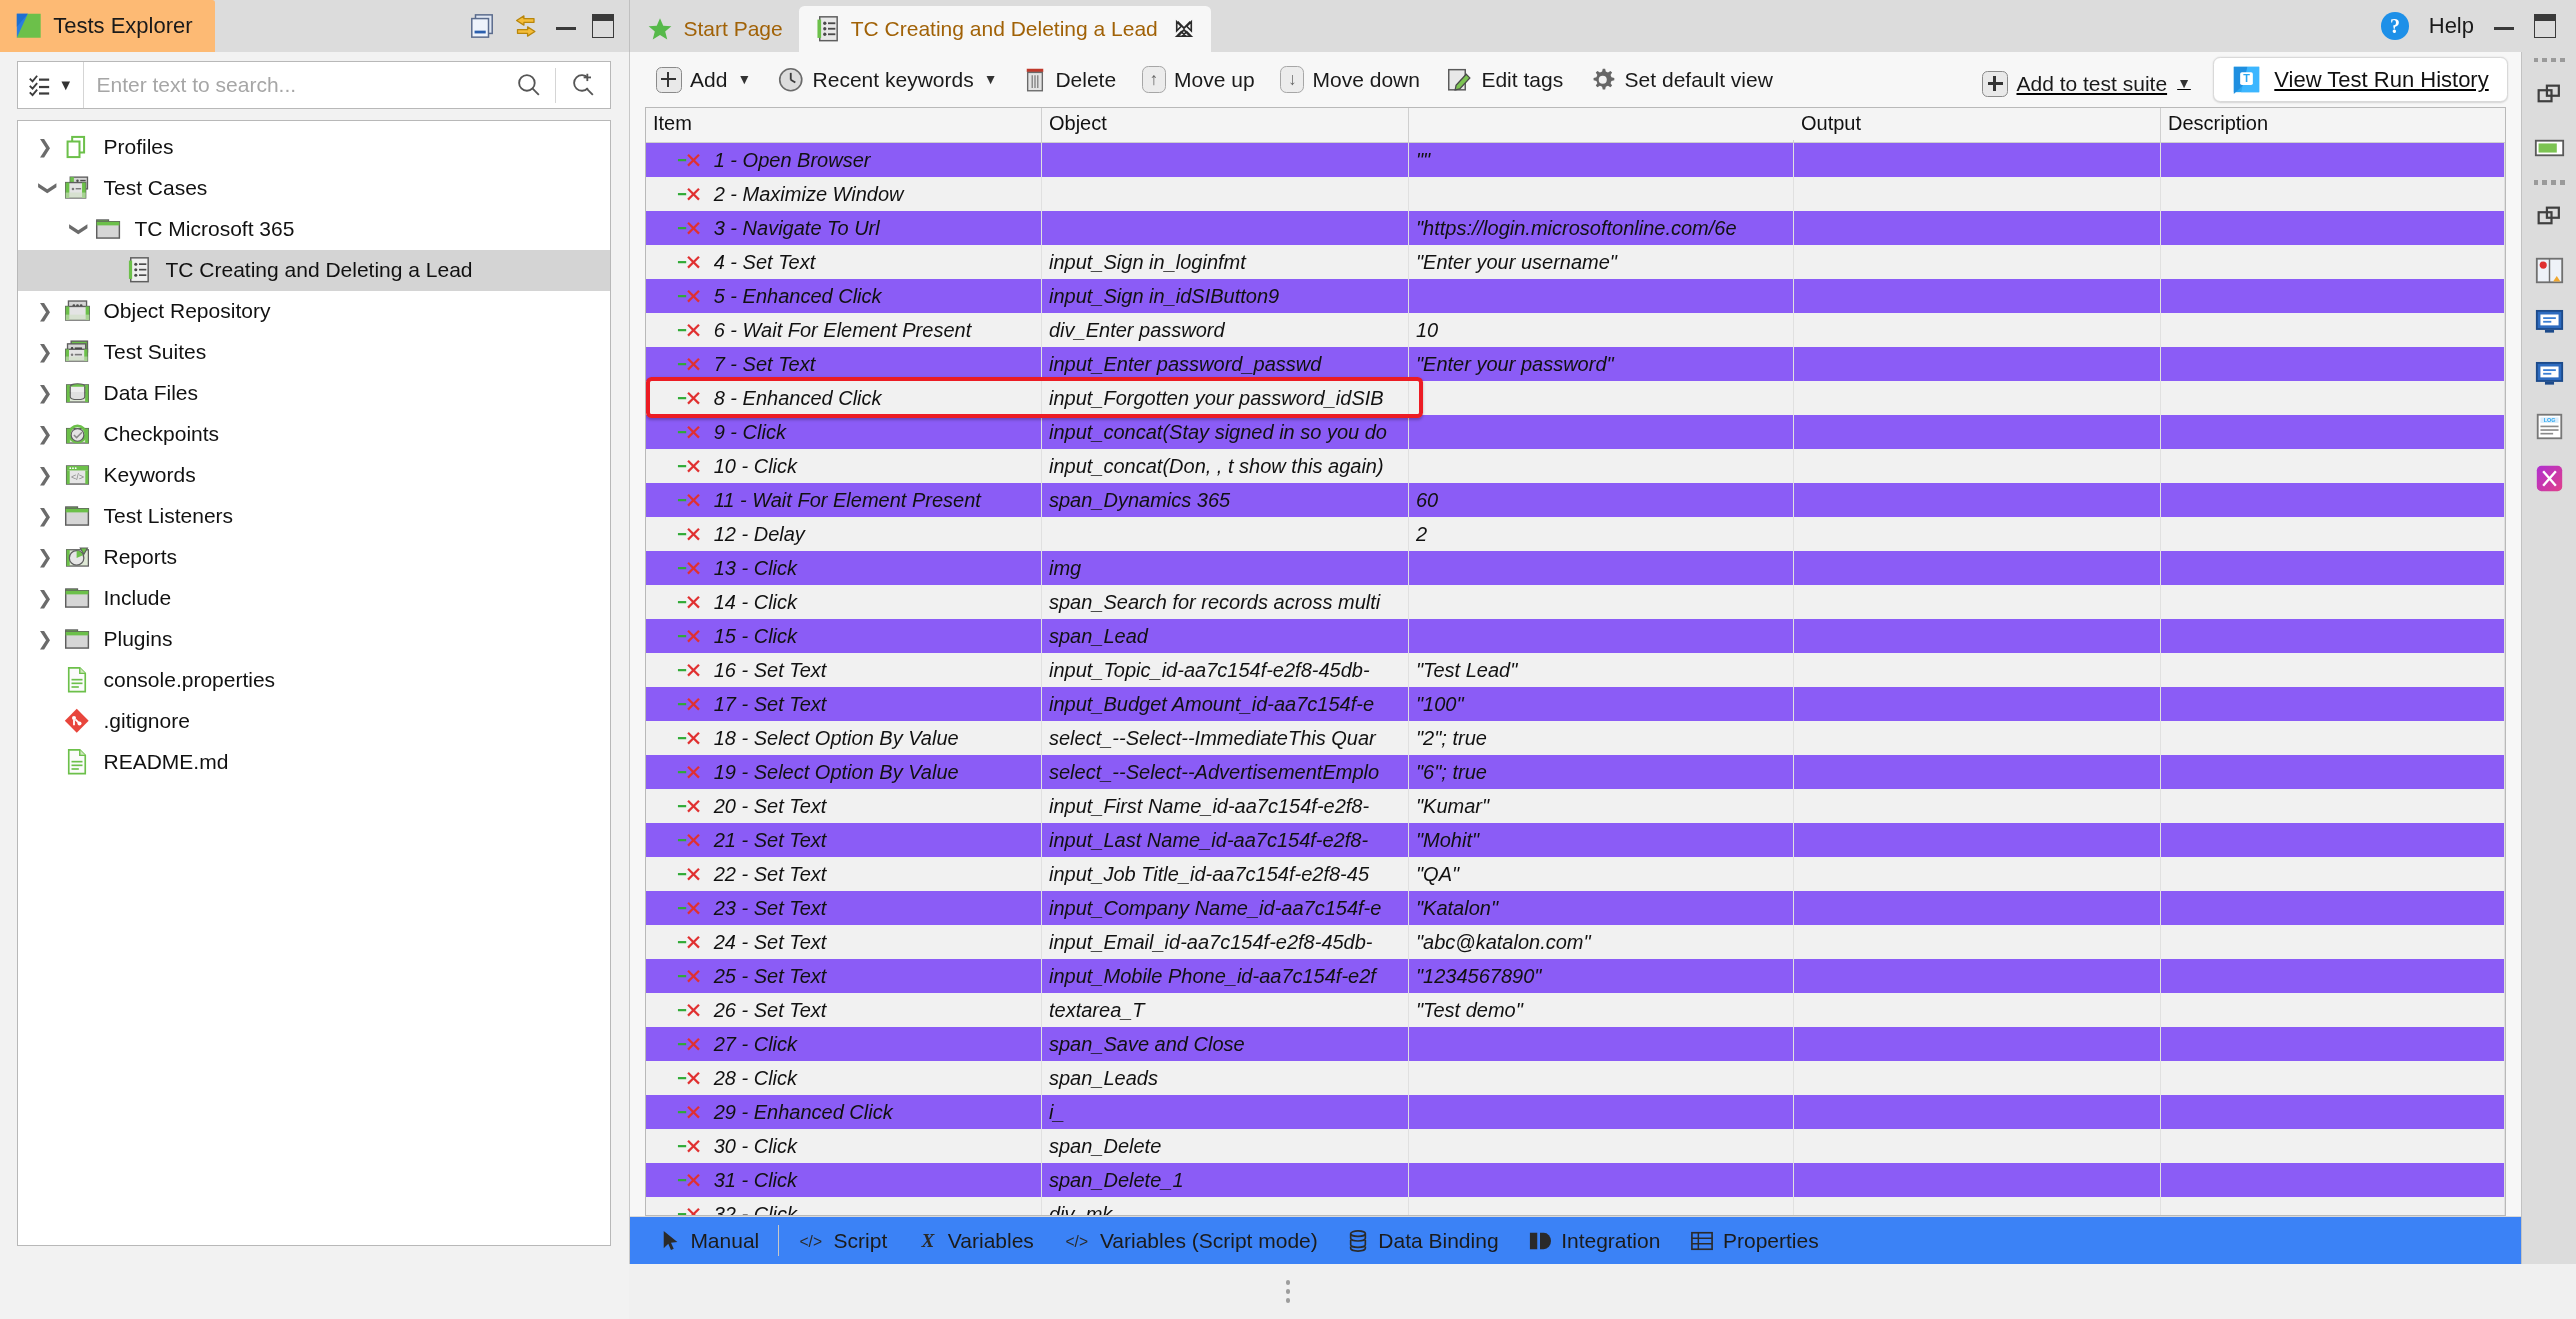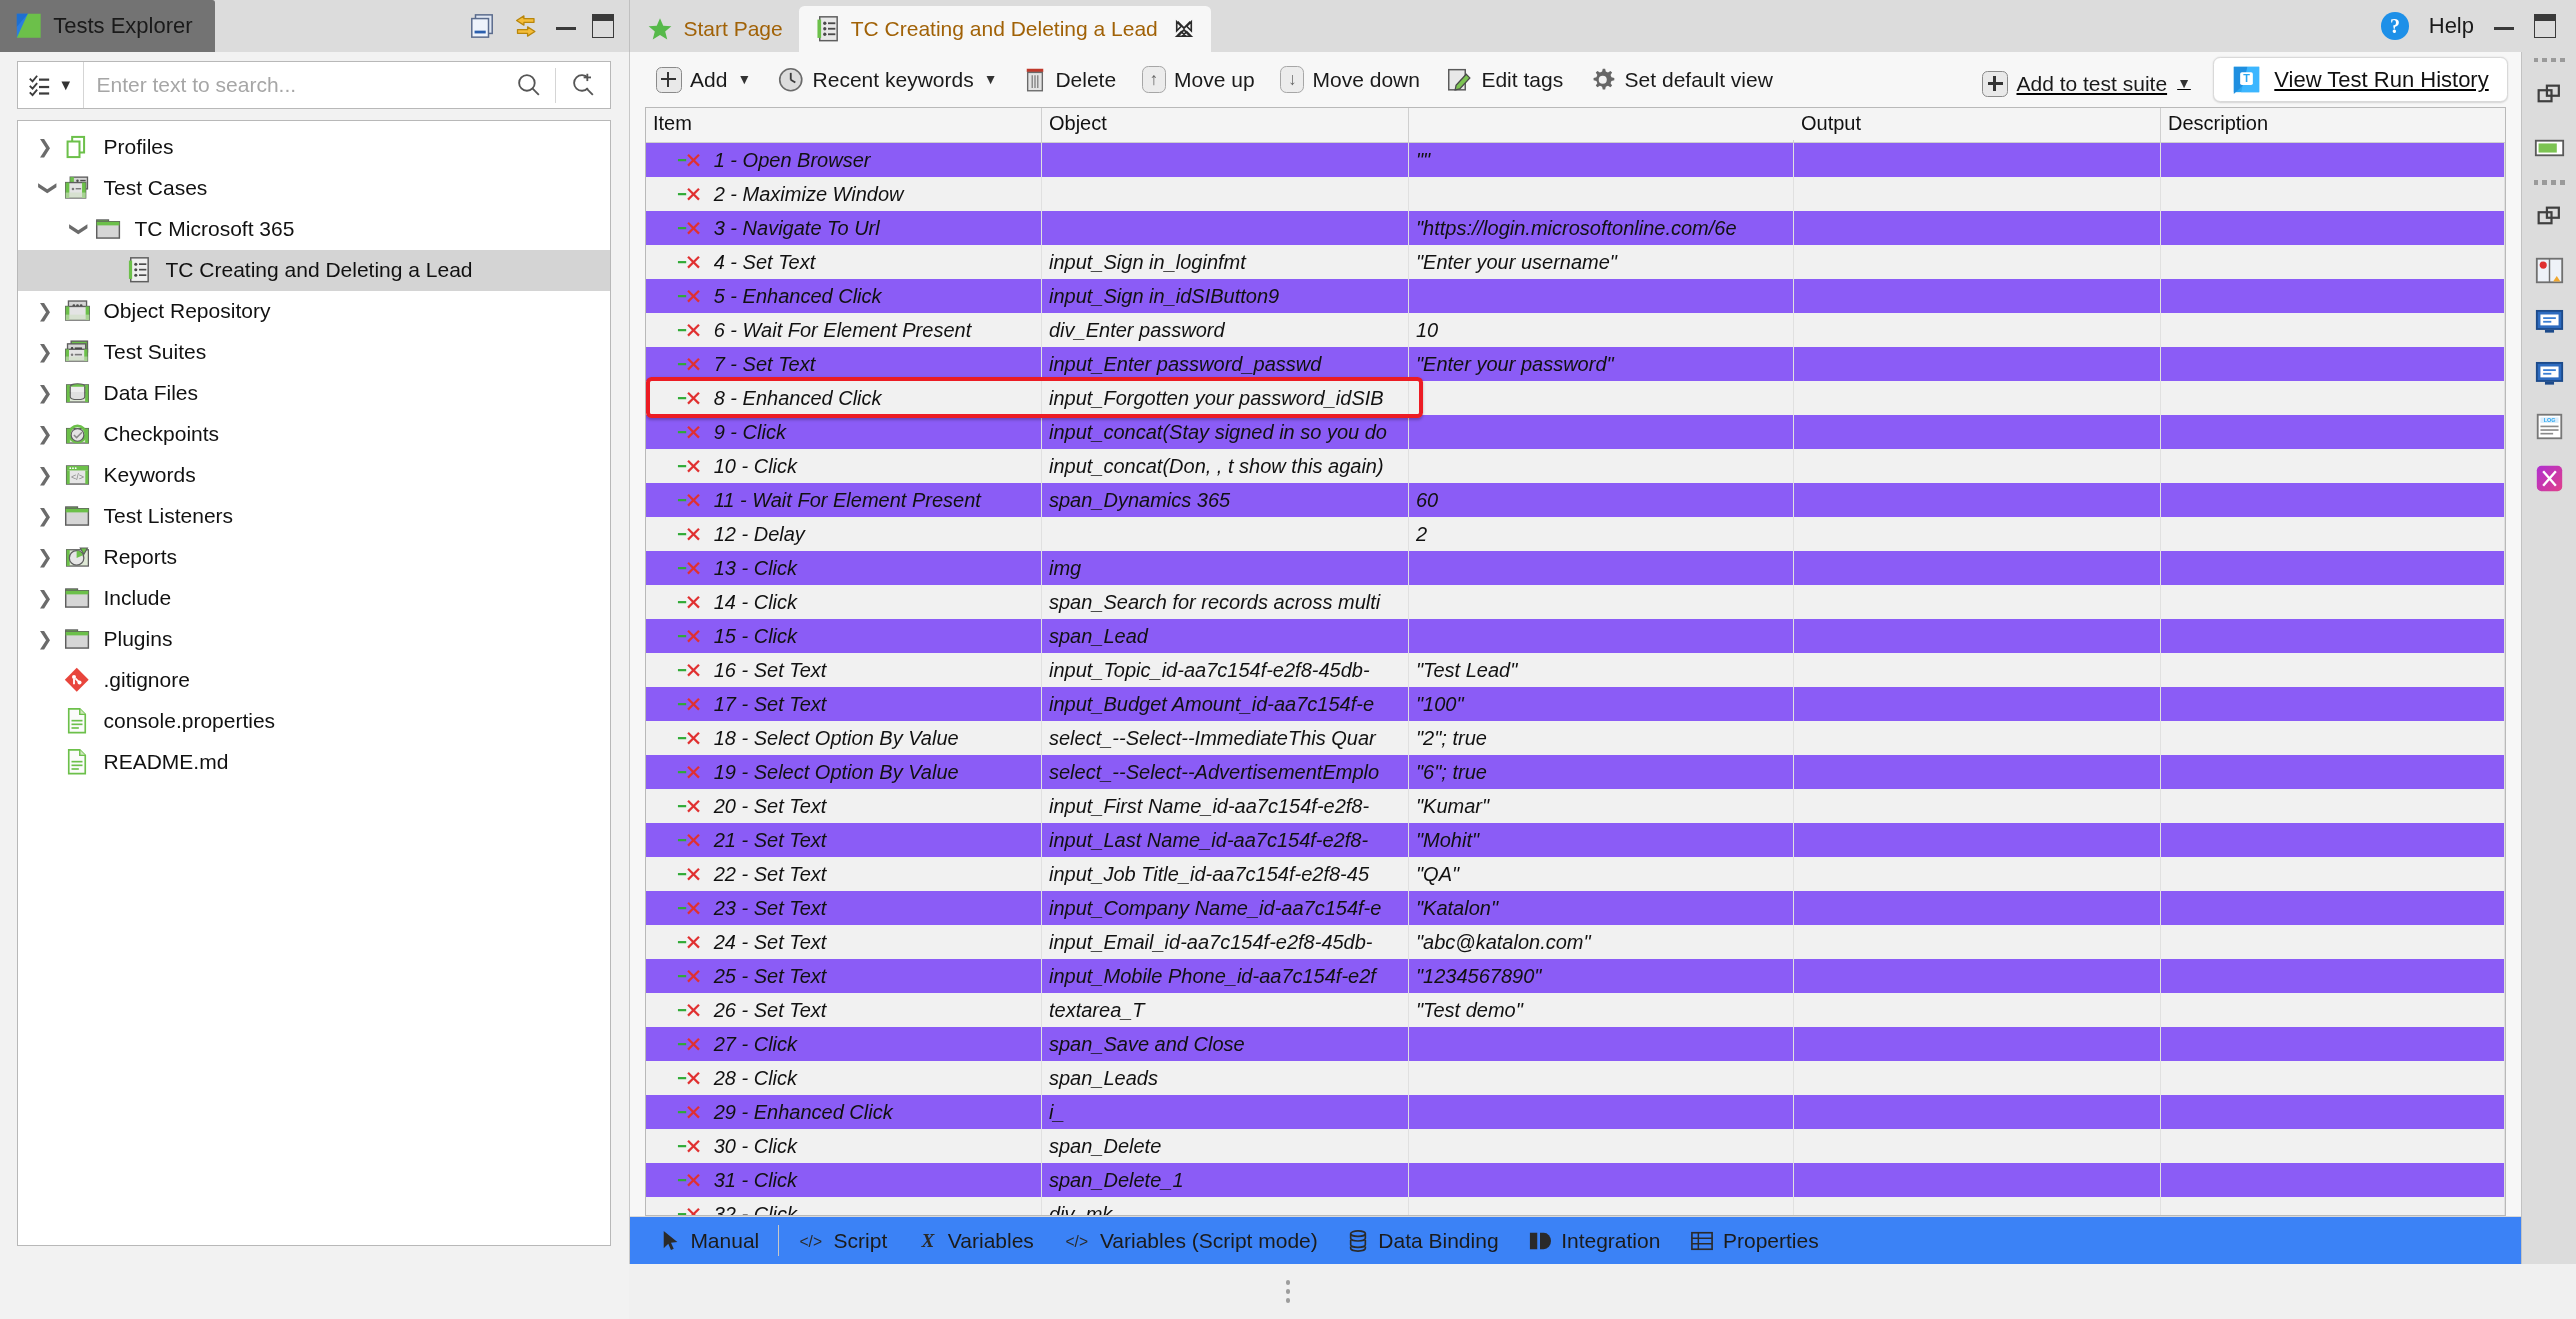--- a/index.html
+++ b/index.html
@@ -14,21 +14,21 @@
 
   
   .toprow { display: flex; height: 52px; background: #dcdcdc; flex: none; position: relative; }
 
   
   .leftview-header {
     width: 629px; height: 52px; background: #dcdcdc;
     display: flex; align-items: stretch; position: relative; flex: none;
   }
   .view-tab {
-    background: #737373; height: 52px; display: flex; align-items: center;
+    background: #fdba74; height: 52px; display: flex; align-items: center;
     padding: 0 22px 0 14.7px; gap: 11px;
     border-top-right-radius: 2.8px;
   }
   .view-tab-title { font-size: 22px; color: #1a1a1a; white-space: nowrap; }
   .view-tab-icons { margin-left: auto; display: flex; align-items: center; gap: 16.5px; padding-right: 14.7px; }
 
   .katalon-logo { width: 27.5px; height: 27.5px; flex: none; }
 
   .icon-btn { display: inline-flex; align-items: center; justify-content: center; cursor: pointer; }
 
@@ -451,42 +451,42 @@
         <rect x="3" y="4" width="13" height="5" fill="#6cc04a" stroke="#5e5e5e" stroke-width="1.4"></rect>
         <rect x="3" y="6" width="25" height="18" fill="#d6d6d6" stroke="#5e5e5e" stroke-width="1.6"></rect>
         <rect x="3" y="6" width="25" height="4" fill="#6cc04a"></rect>
               </svg>
             </span>
             <span>Plugins</span>
           </div>
           <div class="tnode" style="padding-left: 11px;">
             <span class="twist"></span>
             <span class="ticon">
+              <svg width="24" height="27.5" viewBox="0 0 26 30">
+        <path d="M4 2 h12 l6 6 v20 h-18 Z" fill="#fbfbfb" stroke="#6cc04a" stroke-width="1.8"></path>
+        <path d="M16 2 v6 h6" fill="#cfe8bd" stroke="#6cc04a" stroke-width="1.5"></path>
+        <rect x="7" y="14" width="12" height="1.8" fill="#6cc04a"></rect>
+        <rect x="7" y="18" width="12" height="1.8" fill="#6cc04a"></rect>
+        <rect x="7" y="22" width="8" height="1.8" fill="#6cc04a"></rect>
+              </svg>
+            </span>
+            <span>console.properties</span>
+          </div>
+          <div class="tnode" style="padding-left: 11px;">
+            <span class="twist"></span>
+            <span class="ticon">
               <svg width="27.5" height="27.5" viewBox="0 0 30 30">
         <polygon points="15,2 28,15 15,28 2,15" fill="#e8453c"></polygon>
         <circle cx="12" cy="12" r="2.2" fill="#fff"></circle>
                 <circle cx="18" cy="18" r="2.2" fill="#fff"></circle>
         <line x1="13.5" y1="13.5" x2="17" y2="17" stroke="#fff" stroke-width="2"></line>
         <line x1="12" y1="14" x2="12" y2="20" stroke="#fff" stroke-width="2"></line>
               </svg>
             </span>
             <span>.gitignore</span>
-          </div>
-          <div class="tnode" style="padding-left: 11px;">
-            <span class="twist"></span>
-            <span class="ticon">
-              <svg width="24" height="27.5" viewBox="0 0 26 30">
-        <path d="M4 2 h12 l6 6 v20 h-18 Z" fill="#fbfbfb" stroke="#6cc04a" stroke-width="1.8"></path>
-        <path d="M16 2 v6 h6" fill="#cfe8bd" stroke="#6cc04a" stroke-width="1.5"></path>
-        <rect x="7" y="14" width="12" height="1.8" fill="#6cc04a"></rect>
-        <rect x="7" y="18" width="12" height="1.8" fill="#6cc04a"></rect>
-        <rect x="7" y="22" width="8" height="1.8" fill="#6cc04a"></rect>
-              </svg>
-            </span>
-            <span>console.properties</span>
           </div>
           <div class="tnode" style="padding-left: 11px;">
             <span class="twist"></span>
             <span class="ticon">
               <svg width="24" height="27.5" viewBox="0 0 26 30">
         <path d="M4 2 h12 l6 6 v20 h-18 Z" fill="#fbfbfb" stroke="#6cc04a" stroke-width="1.8"></path>
         <path d="M16 2 v6 h6" fill="#cfe8bd" stroke="#6cc04a" stroke-width="1.5"></path>
         <rect x="7" y="14" width="12" height="1.8" fill="#6cc04a"></rect>
         <rect x="7" y="18" width="12" height="1.8" fill="#6cc04a"></rect>
         <rect x="7" y="22" width="8" height="1.8" fill="#6cc04a"></rect>

